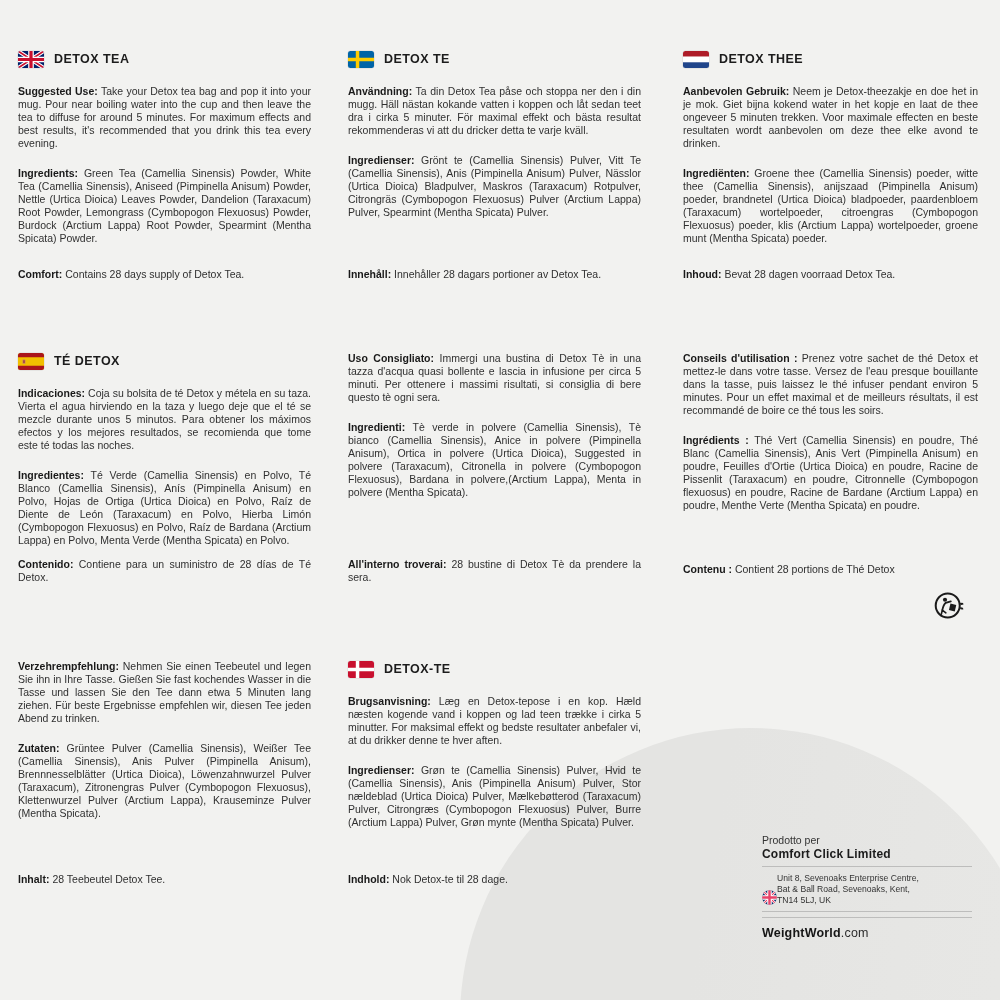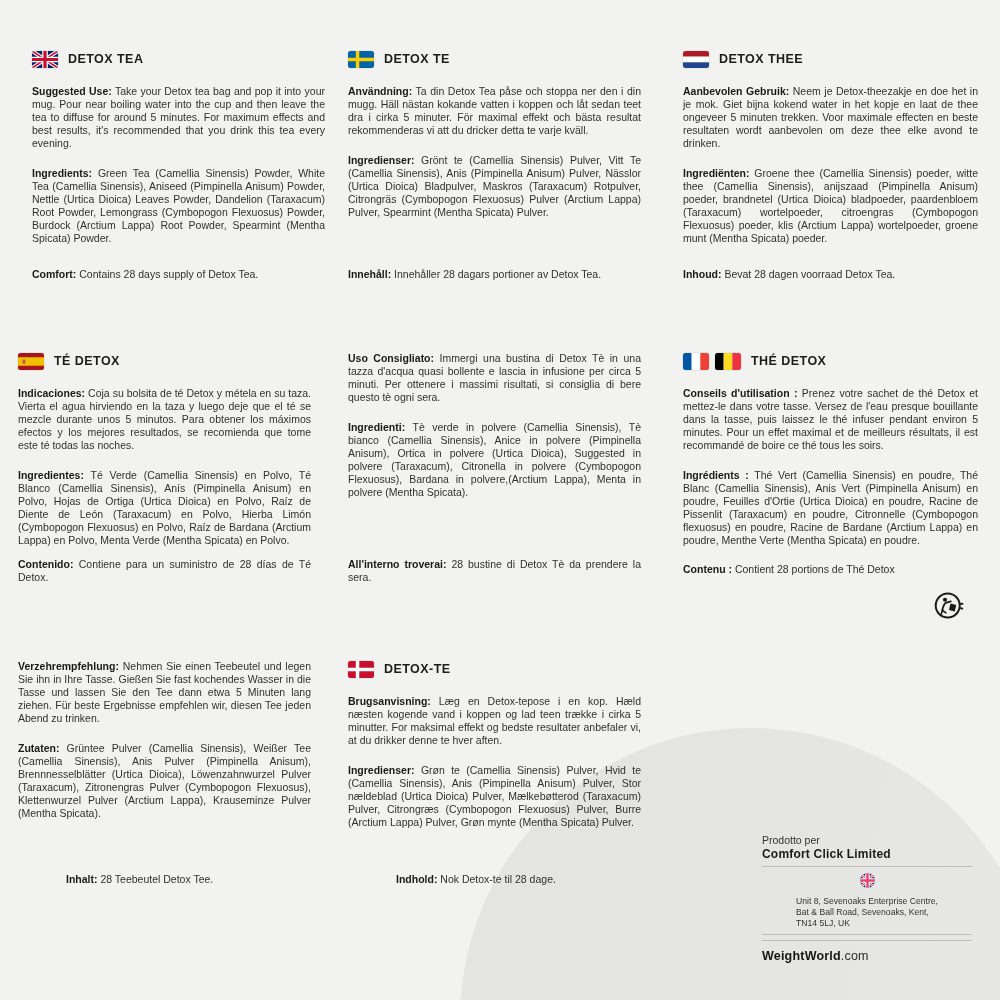--- a/index.html
+++ b/index.html
@@ -7,51 +7,51 @@
     position:relative;width:1000px;height:1000px;overflow:hidden;
     font-family:"Liberation Sans",sans-serif;color:#2f2f2f;
     background:#f2f2f0;
   }
   .bg-circle{
     position:absolute;left:460px;top:728px;width:582px;height:582px;border-radius:50%;
     background:linear-gradient(100deg,#e2e2e1 40%,#e8e8e6 100%);
   }
   
   .lang-section{position:absolute;width:293px;}
-  .sec-en{left:32px; top:50px;}
+  .sec-en{left:18px; top:50px;}
   .sec-sv{left:348px;top:50px;}
   .sec-nl{left:683px;top:50px;width:295px;}
   .sec-es{left:18px; top:352px;}
   .sec-it{left:348px;top:352px;}
   .sec-fr{left:683px;top:352px;width:295px;}
   .sec-de{left:18px; top:660px;}
   .sec-da{left:348px;top:660px;}
   .sec-head{display:flex;align-items:center;gap:10px;height:18px;margin-bottom:17px;}
   .flags{display:flex;gap:6px;flex:0 0 auto;}
   .flag{width:26px;height:17px;border-radius:2.5px;overflow:hidden;display:block;
         box-shadow:0 0 0 .5px rgba(0,0,0,.10);}
   .flag svg{display:block;width:100%;height:100%;}
   .sec-title{font-weight:bold;font-size:12.5px;letter-spacing:.45px;color:#1c1c1c;white-space:nowrap;}
   .para{font-size:10.5px;line-height:13px;text-align:justify;margin:0 0 17px 0;color:#303030;}
   .para b{color:#191919;}
   .p-bottom{position:absolute;left:0;right:0;margin:0;}
   .sec-en .p-bottom,.sec-sv .p-bottom,.sec-nl .p-bottom{top:218px;}
   .sec-es .p-bottom{top:206px;}
   .sec-it .p-bottom{top:206px;}
   .sec-fr .p-bottom{top:211px;}
-  .sec-de .p-bottom,.sec-da .p-bottom{top:213px;margin-left:48px;}
+  .sec-de .p-bottom,.sec-da .p-bottom{top:213px;}
   
   .tidyman{position:absolute;left:933px;top:590px;width:31px;height:31px;}
   .tidyman svg{display:block;width:100%;height:100%;}
   
   .footer{position:absolute;left:762px;top:834px;width:210px;}
   .produced{font-size:10.5px;line-height:13px;color:#333;}
   .company{font-size:12px;font-weight:bold;letter-spacing:.2px;line-height:14px;color:#1b1b1b;}
   .rule{border-top:1px solid #bdbdbc;margin:5px 0;}
-  .addr-row{display:flex;align-items:center;gap:8px;padding:1px 0;flex-direction:column;}
+  .addr-row{display:flex;align-items:flex-end;padding:1px 0;}
   .addr-lines{flex:1;}
   .addr-uk .addr-lines{font-size:8.6px;line-height:10.8px;color:#333;}
   .addr-ie .addr-lines{font-size:10.5px;line-height:12.5px;color:#333;}
   .roundel{width:15px;height:15px;flex:0 0 auto;display:block;}
   .eu-dot{width:15px;height:15px;border-radius:50%;flex:0 0 auto;display:block;background:#2a3e8e;}
   .website{font-size:12.5px;font-weight:bold;letter-spacing:.2px;color:#161616;padding-top:3px;}
   .website .suffix{font-weight:normal;color:#2c2c2c;}
 </style>
 </head>
 <body>
@@ -146,39 +146,20 @@
 
   <section class="lang-section sec-it">
     <div class="sec-body">
           <p class="para"><b>Uso Consigliato:</b> <span>Immergi una bustina di Detox Tè in una tazza d'acqua quasi bollente e lascia in infusione per circa 5 minuti. Per ottenere i massimi risultati, si consiglia di bere questo tè ogni sera.</span></p>
           <p class="para"><b>Ingredienti:</b> <span>Tè verde in polvere (Camellia Sinensis), Tè bianco (Camellia Sinensis), Anice in polvere (Pimpinella Anisum), Ortica in polvere (Urtica Dioica), Suggested in polvere (Taraxacum), Citronella in polvere (Cymbopogon Flexuosus), Bardana in polvere,(Arctium Lappa), Menta in polvere (Mentha Spicata).</span></p>
           <p class="para p-bottom"><b>All'interno troverai:</b> <span>28 bustine di Detox Tè da prendere la sera.</span></p>
         </div>
   </section>
 
   <section class="lang-section sec-fr">
-    <div class="sec-head">
-      <span class="flags">
-            <span class="flag">
-              <svg viewBox="0 0 60 40" preserveAspectRatio="none">
-                <rect width="20" height="40" x="0" fill="#0055A4"></rect>
-                <rect width="20" height="40" x="20" fill="#ffffff"></rect>
-                <rect width="20" height="40" x="40" fill="#EF4135"></rect>
-              </svg>
-            </span>
-            <span class="flag">
-              <svg viewBox="0 0 60 40" preserveAspectRatio="none">
-                <rect width="20" height="40" x="0" fill="#000000"></rect>
-                <rect width="20" height="40" x="20" fill="#FDDA24"></rect>
-                <rect width="20" height="40" x="40" fill="#EF3340"></rect>
-              </svg>
-            </span>
-          </span>
-      <span class="sec-title">THÉ DETOX</span>
-    </div>
     <div class="sec-body">
           <p class="para"><b>Conseils d'utilisation :</b> <span>Prenez votre sachet de thé Detox et mettez-le dans votre tasse. Versez de l'eau presque bouillante dans la tasse, puis laissez le thé infuser pendant environ 5 minutes. Pour un effet maximal et de meilleurs résultats, il est recommandé de boire ce thé tous les soirs.</span></p>
           <p class="para"><b>Ingrédients :</b> <span>Thé Vert (Camellia Sinensis) en poudre, Thé Blanc (Camellia Sinensis), Anis Vert (Pimpinella Anisum) en poudre, Feuilles d'Ortie (Urtica Dioica) en poudre, Racine de Pissenlit (Taraxacum) en poudre, Citronnelle (Cymbopogon flexuosus) en poudre, Racine de Bardane (Arctium Lappa) en poudre, Menthe Verte (Mentha Spicata) en poudre.</span></p>
           <p class="para p-bottom"><b>Contenu :</b> <span>Contient 28 portions de Thé Detox</span></p>
         </div>
   </section>
 
   <section class="lang-section sec-de">
     <div class="sec-body">
           <p class="para"><b>Verzehrempfehlung:</b> <span>Nehmen Sie einen Teebeutel und legen Sie ihn in Ihre Tasse. Gießen Sie fast kochendes Wasser in die Tasse und lassen Sie den Tee dann etwa 5 Minuten lang ziehen. Für beste Ergebnisse empfehlen wir, diesen Tee jeden Abend zu trinken.</span></p>

